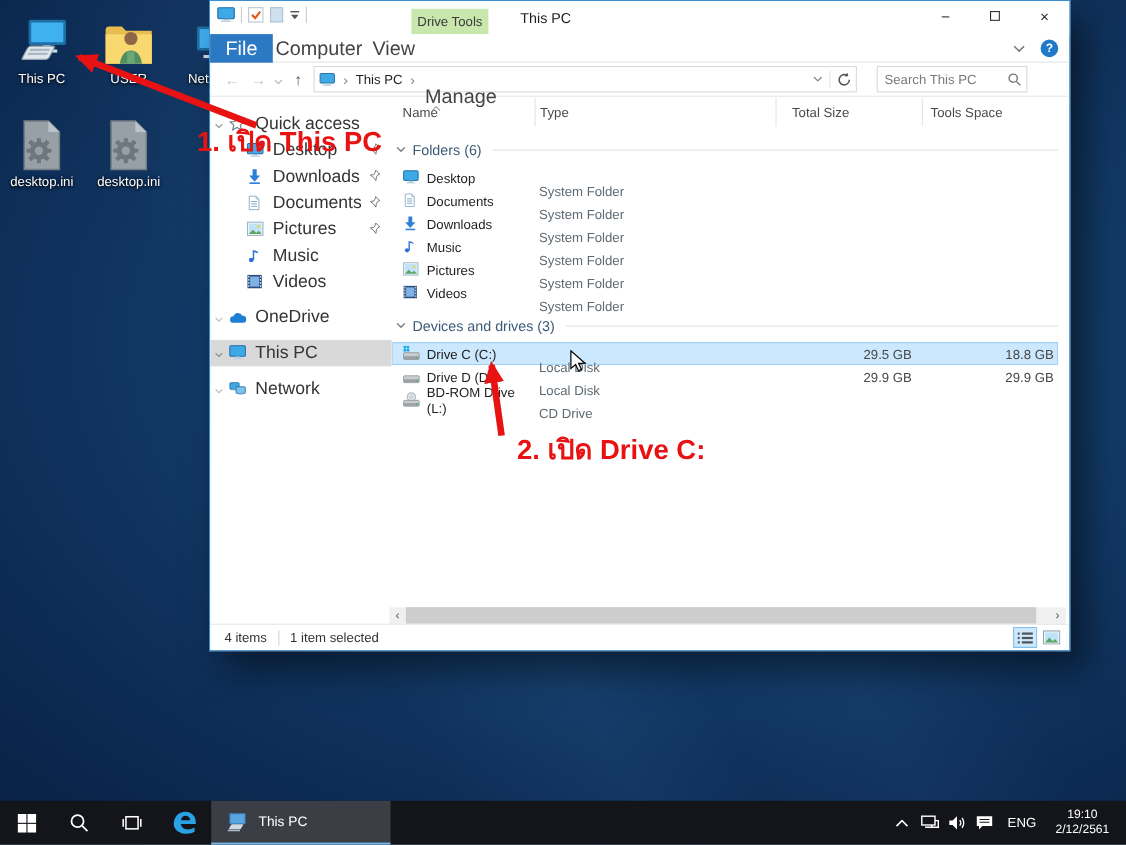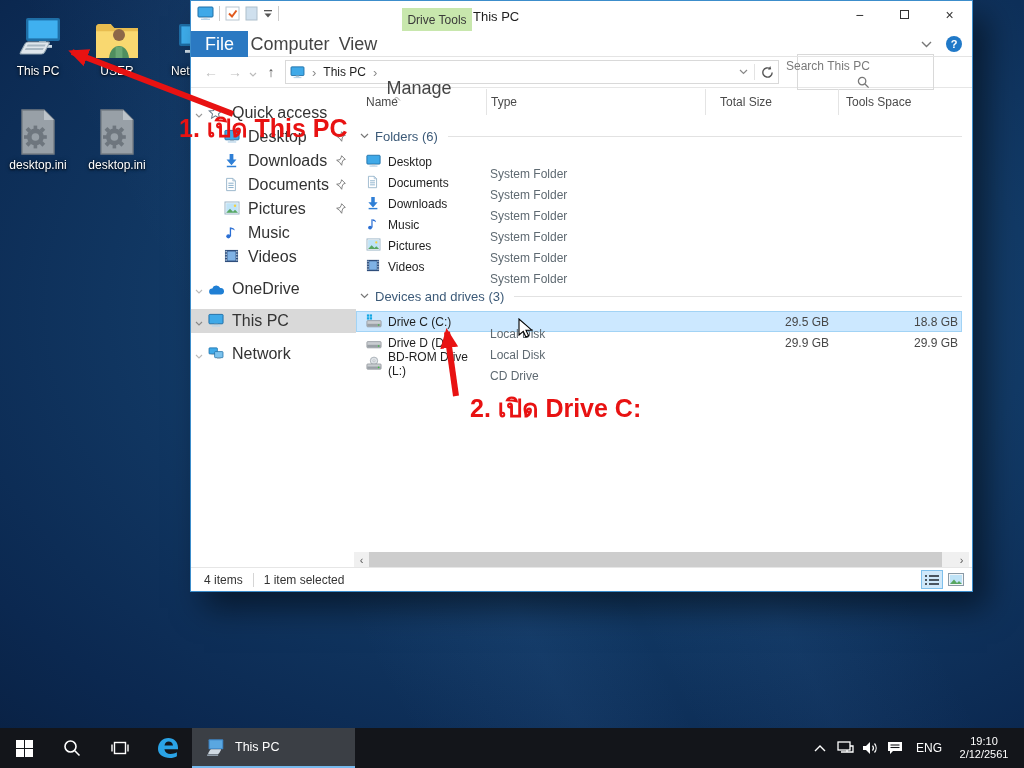--- a/index.html
+++ b/index.html
@@ -19,21 +19,21 @@
   .dicon { position:absolute; width:76px; text-align:center; color:#fff; font-size:12px; z-index:1;
            text-shadow:0 1px 2px rgba(0,0,0,.9), 0 0 4px rgba(0,0,0,.6); }
   .dicon .glyph { height:50px; display:flex; align-items:flex-end; justify-content:center; }
   .dicon .lbl { margin-top:3px; line-height:13px; }
   
   .window { position:absolute; left:190px; top:0; width:783px; height:592px; background:#fff;
             border:1px solid #3c8dcb; box-shadow:14px 16px 30px rgba(0,0,0,.5); z-index:10; }
   .titlebar { position:relative; height:30px; background:#fff; }
   .qat { position:absolute; left:6px; top:5px; display:flex; align-items:center; gap:5px; }
   .qat .sep { width:1px; height:15px; background:#ccc; }
-  .drive-tools { position:absolute; left:211px; top:7px; width:70px; height:23px; background:#c8e7ad;
+  .drive-tools { position:absolute; left:183px; top:7px; width:70px; height:23px; background:#c8e7ad;
                  color:#3a3a3a; font-size:12px; display:flex; align-items:center; justify-content:center; }
   .win-title { position:absolute; left:282px; top:8px; font-size:13px; color:#1e1e1e; }
   .caption { position:absolute; right:0; top:0; display:flex; }
   .cap-btn { width:45px; height:27px; display:flex; align-items:center; justify-content:center; color:#333; font-size:14px; }
   .cap-box { width:9px; height:9px; border:1px solid #333; }
   
   .ribbonrow { position:relative; height:26px; border-bottom:1px solid #e4e4e4; display:flex; }
   .rtab { height:26px; display:flex; align-items:center; justify-content:center; font-size:18px; color:#444; }
   .rtab.file { width:57px; background:#2b79c2; color:#fff; }
   .rtab.computer { width:84px; }
@@ -45,21 +45,21 @@
   
   .addrrow { height:31px; border-bottom:1px solid #e6e6e6; display:flex; align-items:center; padding:0 0 0 8px; }
   .navbtn { width:24px; text-align:center; font-size:14px; color:#c0c0c0; }
   .navbtn.up { color:#555; }
   .tinychev { width:12px; }
   .addressbox { width:494px; height:24px; border:1px solid #d9d9d9; display:flex; align-items:center;
                 padding:0 4px; margin-left:2px; font-size:12px; color:#1e1e1e; }
   .crumbsep { color:#888; padding:0 7px; font-size:13px; }
   .abox-right { margin-left:auto; display:flex; align-items:center; }
   .abox-sep { width:1px; height:16px; background:#e3e3e3; margin:0 6px; }
-  .searchbox { width:137px; height:36px; border:1px solid #d9d9d9; margin-left:18px; display:flex; align-items:center; padding-right:4px;flex-direction:column; }
+  .searchbox { width:137px; height:24px; border:1px solid #d9d9d9; margin-left:18px; display:flex; align-items:center; padding-right:4px; }
   .searchbox input { border:none; outline:none; flex:1; min-width:0; font-size:12px; color:#333; padding:0 6px;
                      font-family:"Liberation Sans","DejaVu Sans",sans-serif; background:transparent; }
   .searchbox input::placeholder { color:#7a7a7a; }
   
   .content { position:absolute; top:88px; left:0; right:0; bottom:39px; display:flex; overflow:hidden; }
   .navpane { width:165px; padding-top:12px; position:relative; flex:0 0 165px; }
   .nav-item { height:24px; display:flex; align-items:center; font-size:16px; color:#333; position:relative; }
   .nav-item .exp { position:absolute; left:4px; width:10px; color:#999; }
   .nav-item .ic { width:16px; height:16px; margin-right:8px; flex:0 0 16px; }
   .ind-g { padding-left:17px; }

